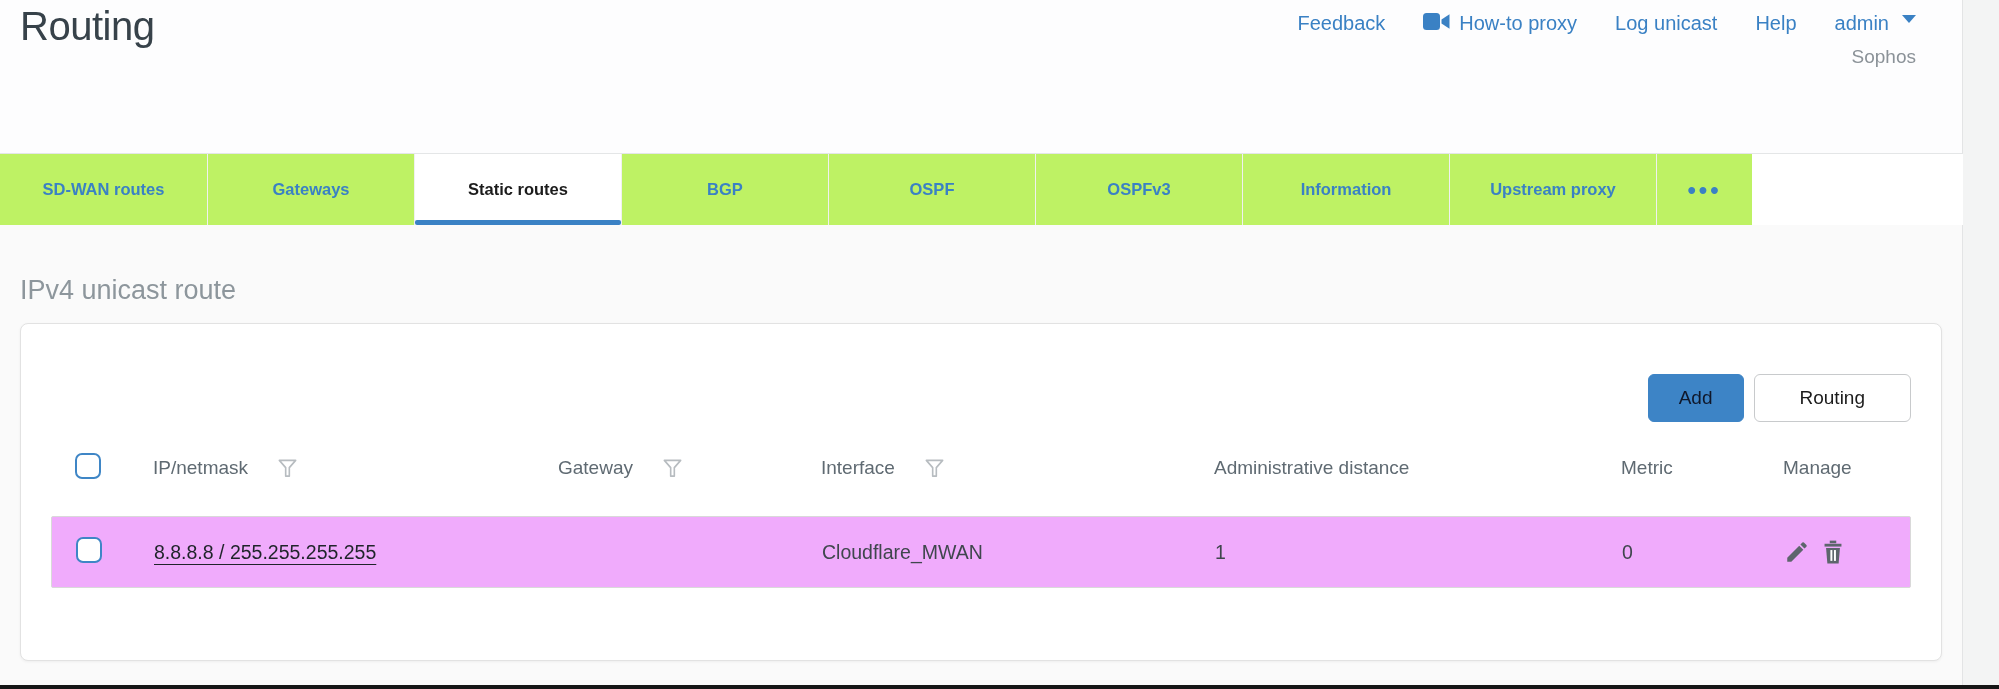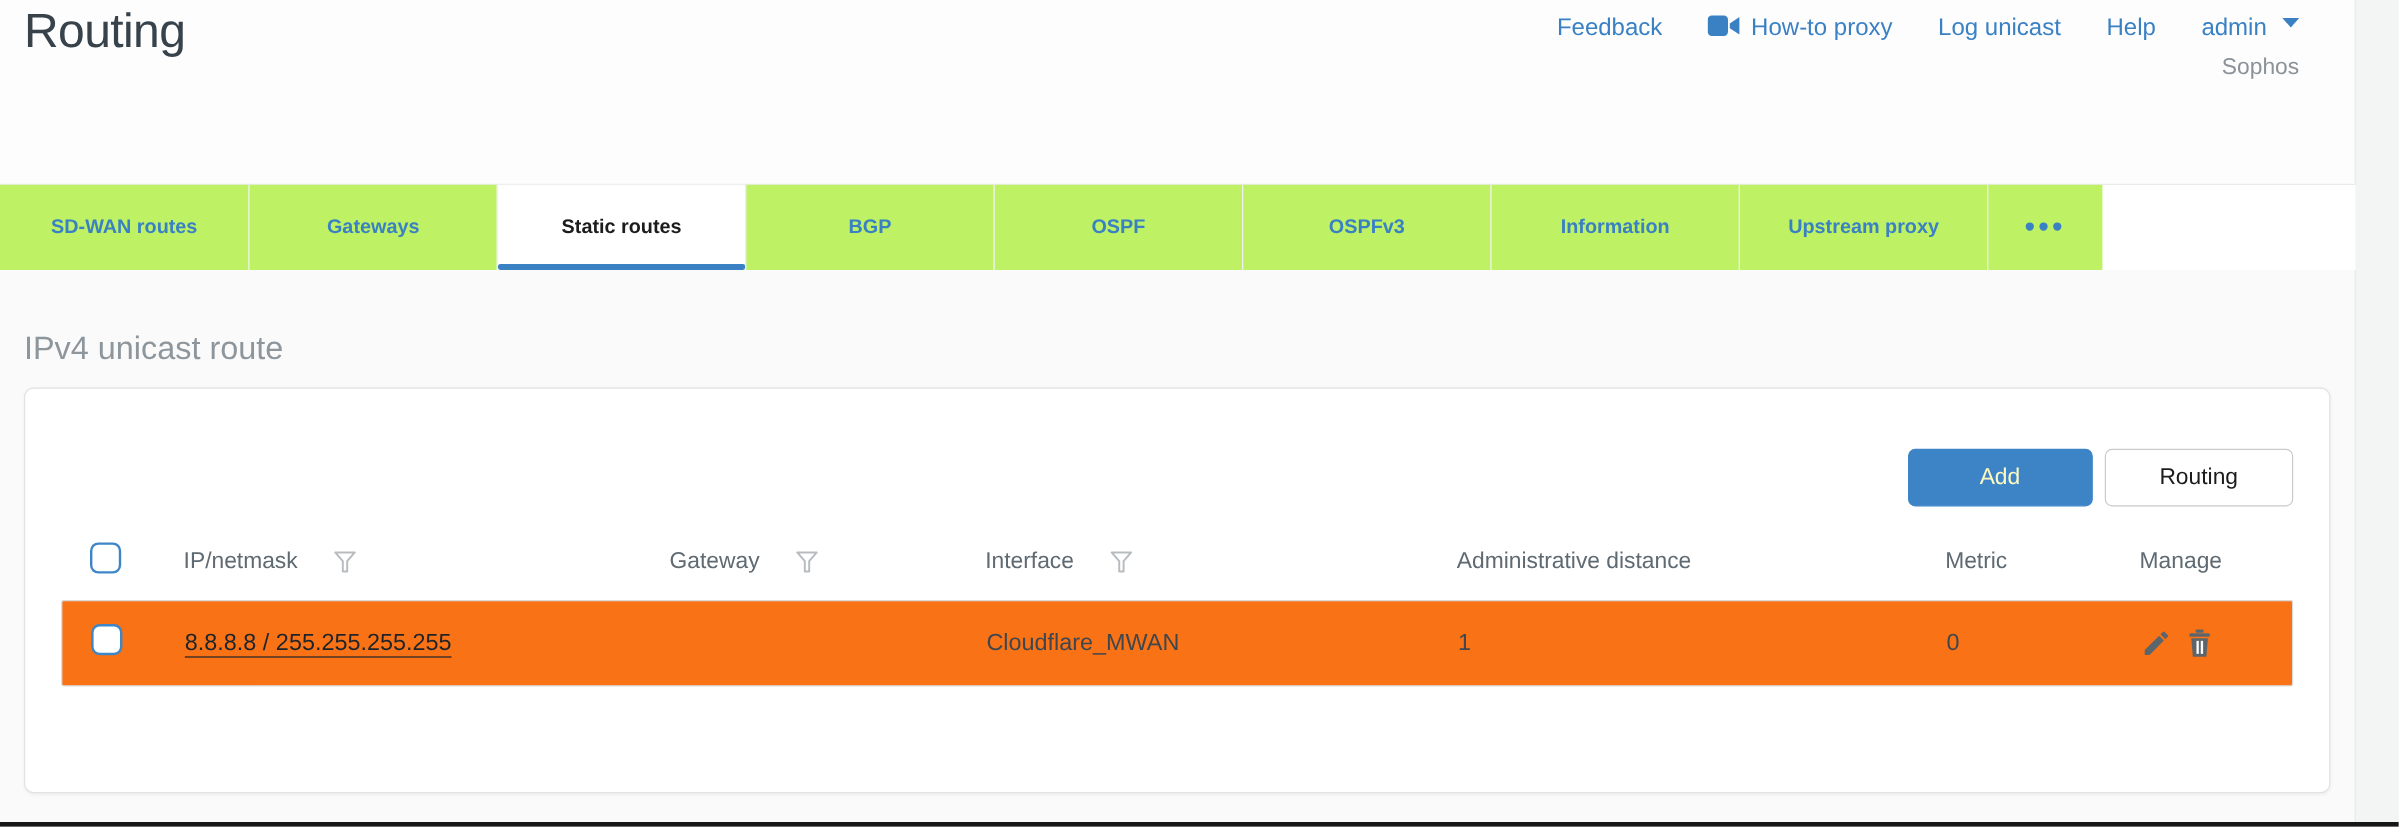--- a/index.html
+++ b/index.html
@@ -64,35 +64,35 @@
     margin-top: 17px; background: #fff;
     border: 1px solid #e2e2e2; border-radius: 8px;
     box-shadow: 0 1px 3px rgba(0,0,0,0.05);
     height: 338px; padding: 50px 30px 0 30px;
   }
   .toolbar { display: flex; justify-content: flex-end; gap: 10px; }
   .btn {
     font-family: inherit; font-size: 19px; height: 48px; border-radius: 6px; cursor: pointer;
   }
   .btn-primary {
-    background: #3d84c6; color: #fef9c3; border: 1px solid #3d84c6; padding: 0 59px;
+    background: #3d84c6; color: #0f172a; border: 1px solid #3d84c6; padding: 0 30px;
   }
   .btn-secondary {
     background: #fff; color: #1c1c1c; border: 1px solid #c8cacc; padding: 0 45px;
   }
   .grid-row {
     display: grid;
     grid-template-columns: 78px 405px 263px 393px 407px 162px auto;
     align-items: center; padding: 0 24px;
   }
   .thead { height: 56px; margin-top: 18px; color: #5f6a72; font-size: 19px; }
   .th { display: flex; align-items: center; gap: 28px; }
   .trow {
     height: 72px; border: 1px solid #d9d9d9; border-radius: 2px;
-    background: #f97316; font-size: 19.5px; color: #3f464d; margin-top: 4px;
+    background: #f0abfc; font-size: 19.5px; color: #3f464d; margin-top: 20px;
   }
   .checkbox {
     width: 26px; height: 26px; border: 2px solid #3f86c6; border-radius: 7px;
     background: #fff; cursor: pointer; display: inline-block;
   }
   .ip-link {
     color: #1f242a; text-decoration: underline; text-underline-offset: 5px;
     cursor: pointer; font-size: 19.5px;
   }
   .manage-icons { display: flex; align-items: center; gap: 10px; }

